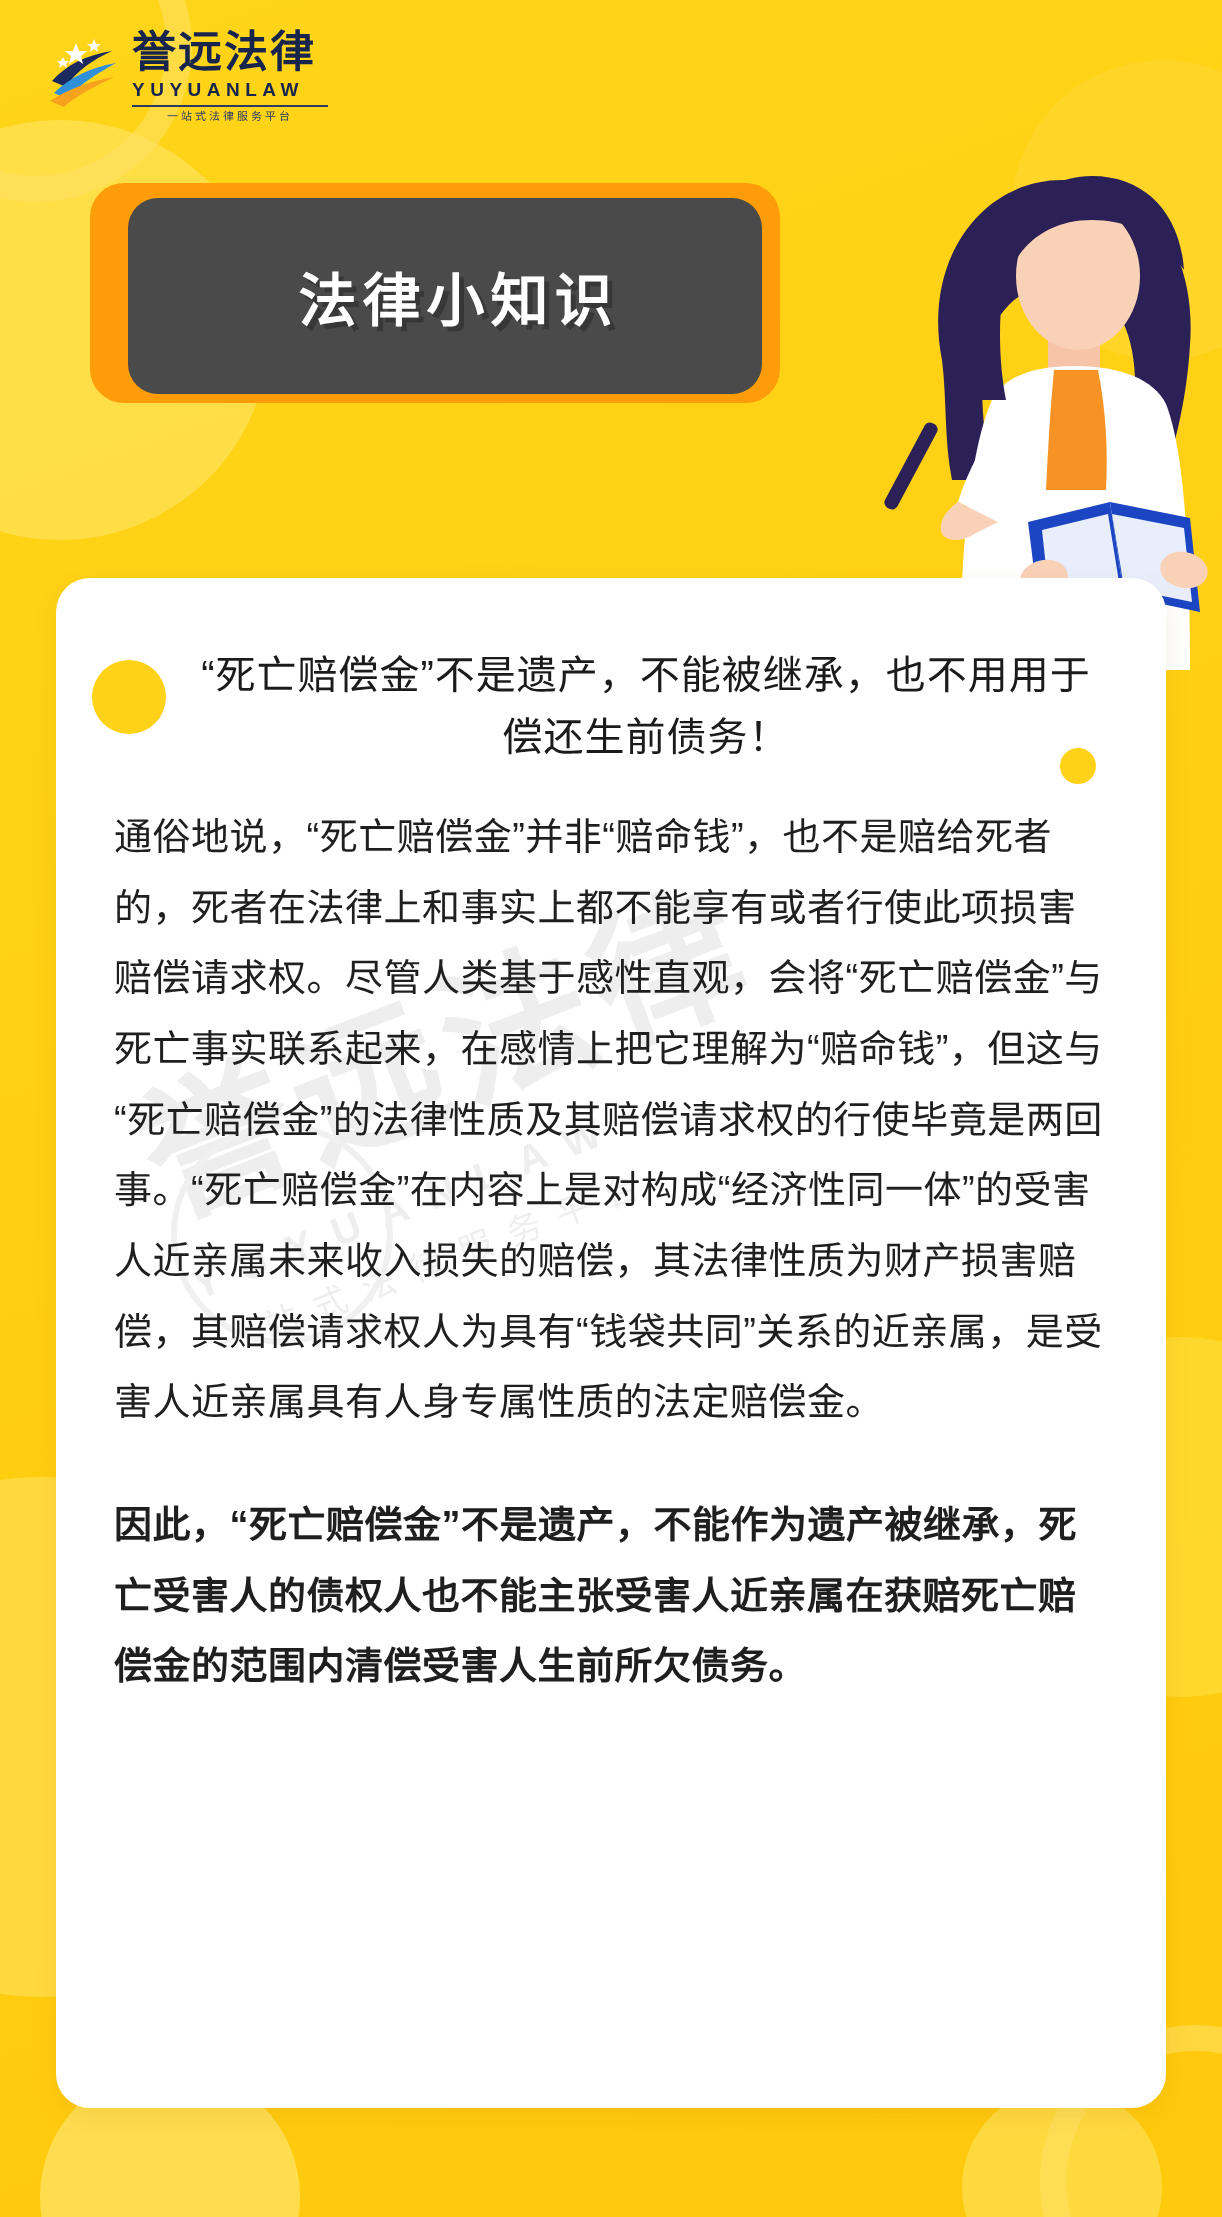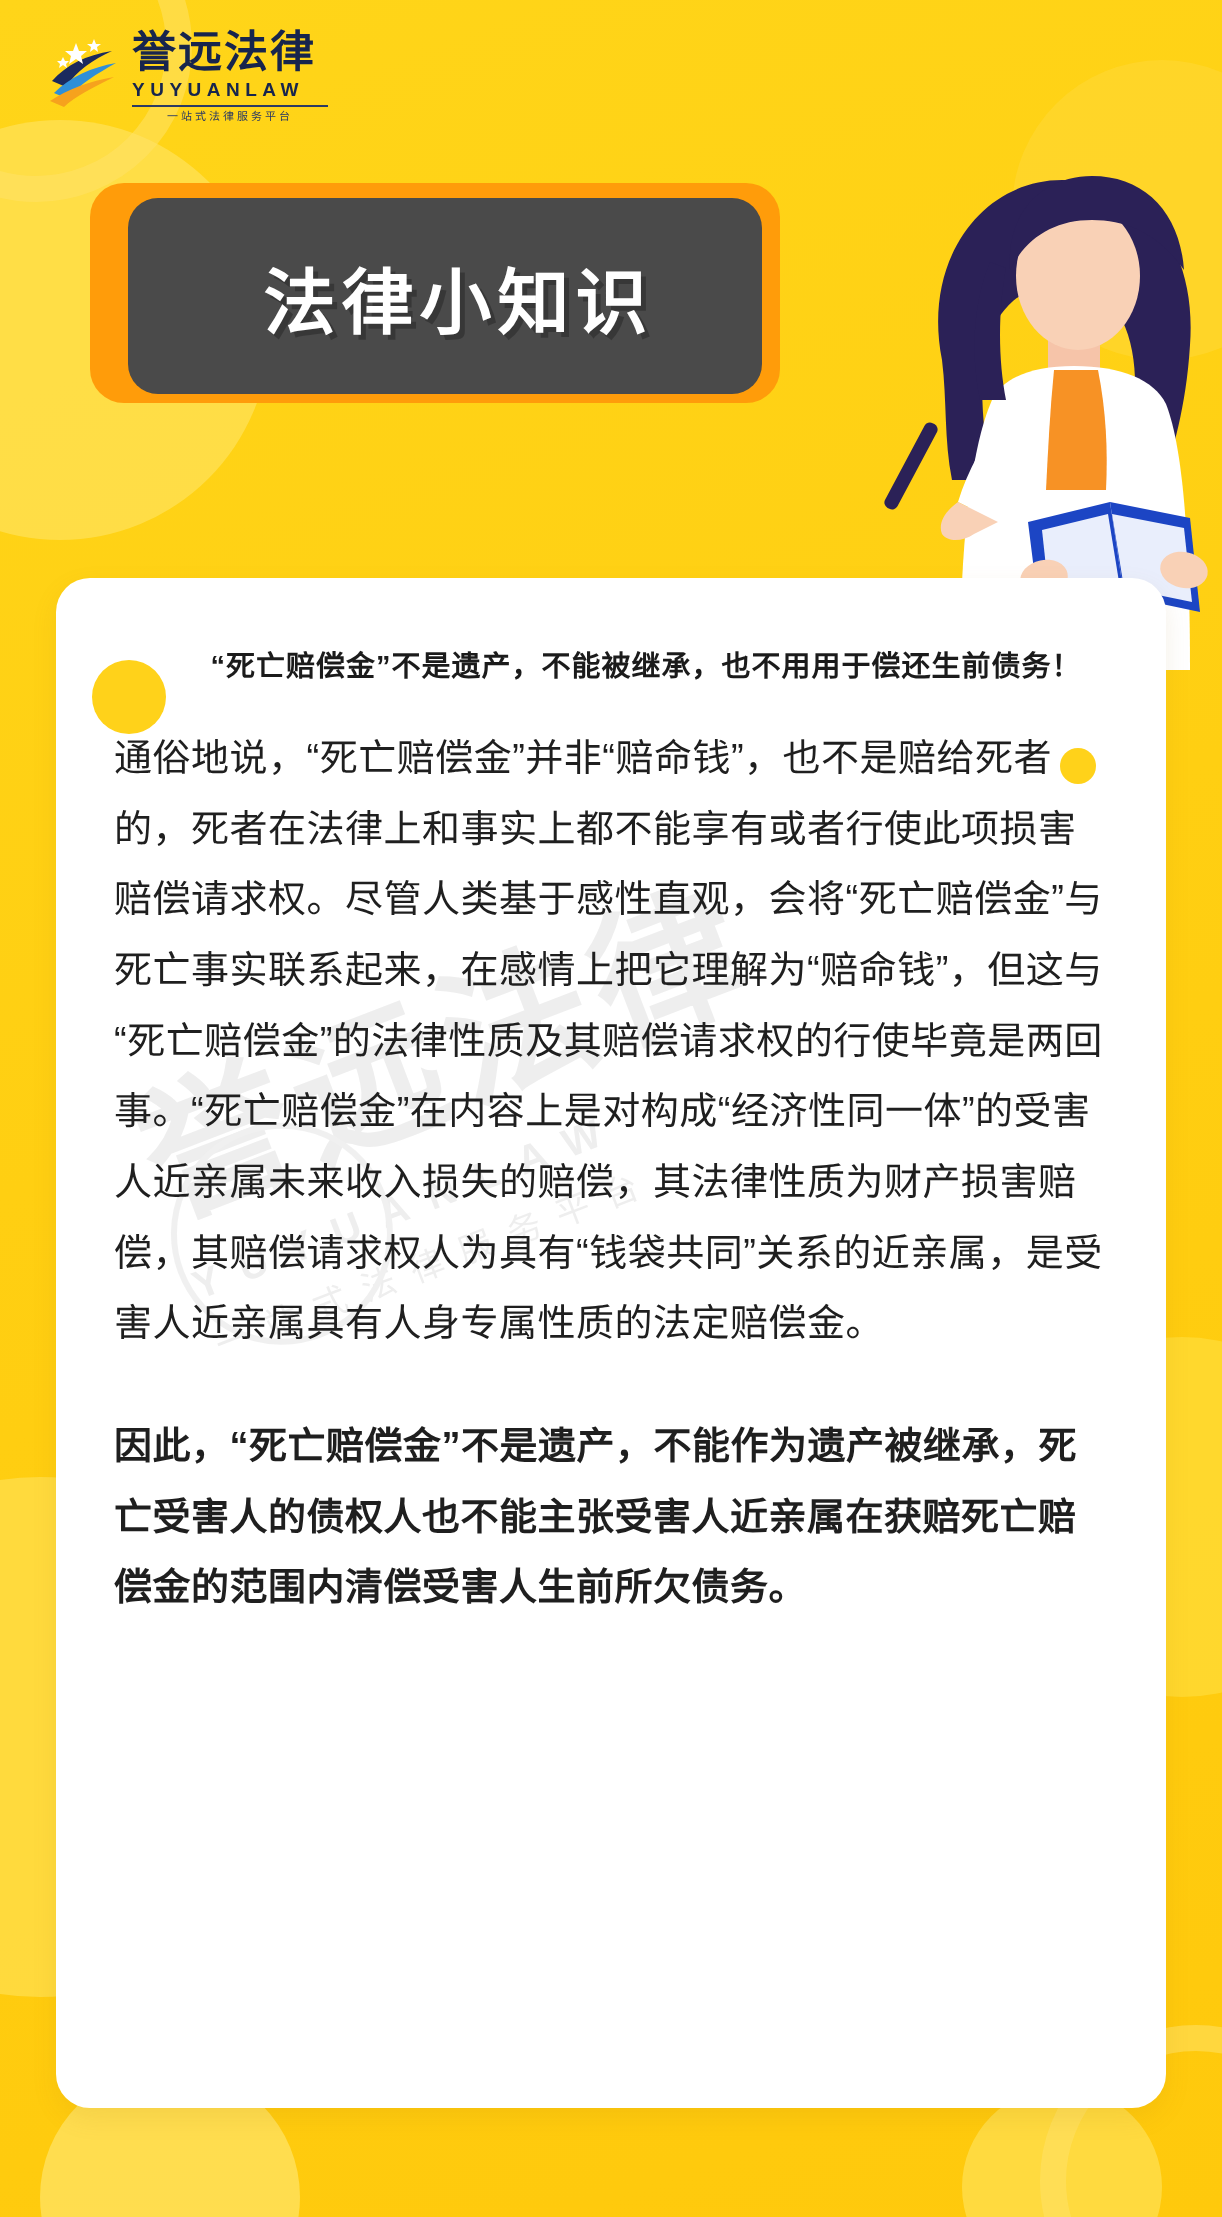--- a/index.html
+++ b/index.html
@@ -109,21 +109,21 @@
     width: 634px;
     height: 196px;
     background: #4a4a4a;
     border-radius: 30px;
     display: flex;
     align-items: center;
     justify-content: center;
   }
   .plaque-title {
     color: #ffffff;
-    font-size: 72px;
+    font-size: 58px;
     font-weight: 700;
     letter-spacing: 6px;
     text-shadow: 5px 5px 0 rgba(0,0,0,.25);
     margin-left: 27px;
   }
 
   
   .illo {
     position: absolute;
     right: 0;
@@ -159,22 +159,22 @@
     top: 748px;
     width: 36px;
     height: 36px;
     border-radius: 50%;
     background: #ffd21a;
   }
 
   .headline {
     position: relative;
     margin: 66px 62px 0 132px;
-    font-size: 29px;
-    font-weight: 700;
+    font-size: 40px;
+    font-weight: 400;
     color: #1b1b1b;
     line-height: 1.55;
     text-align: center;
     letter-spacing: 1px;
   }
 
   .body-copy {
     position: relative;
     margin: 34px 58px 0 58px;
     font-size: 38px;

